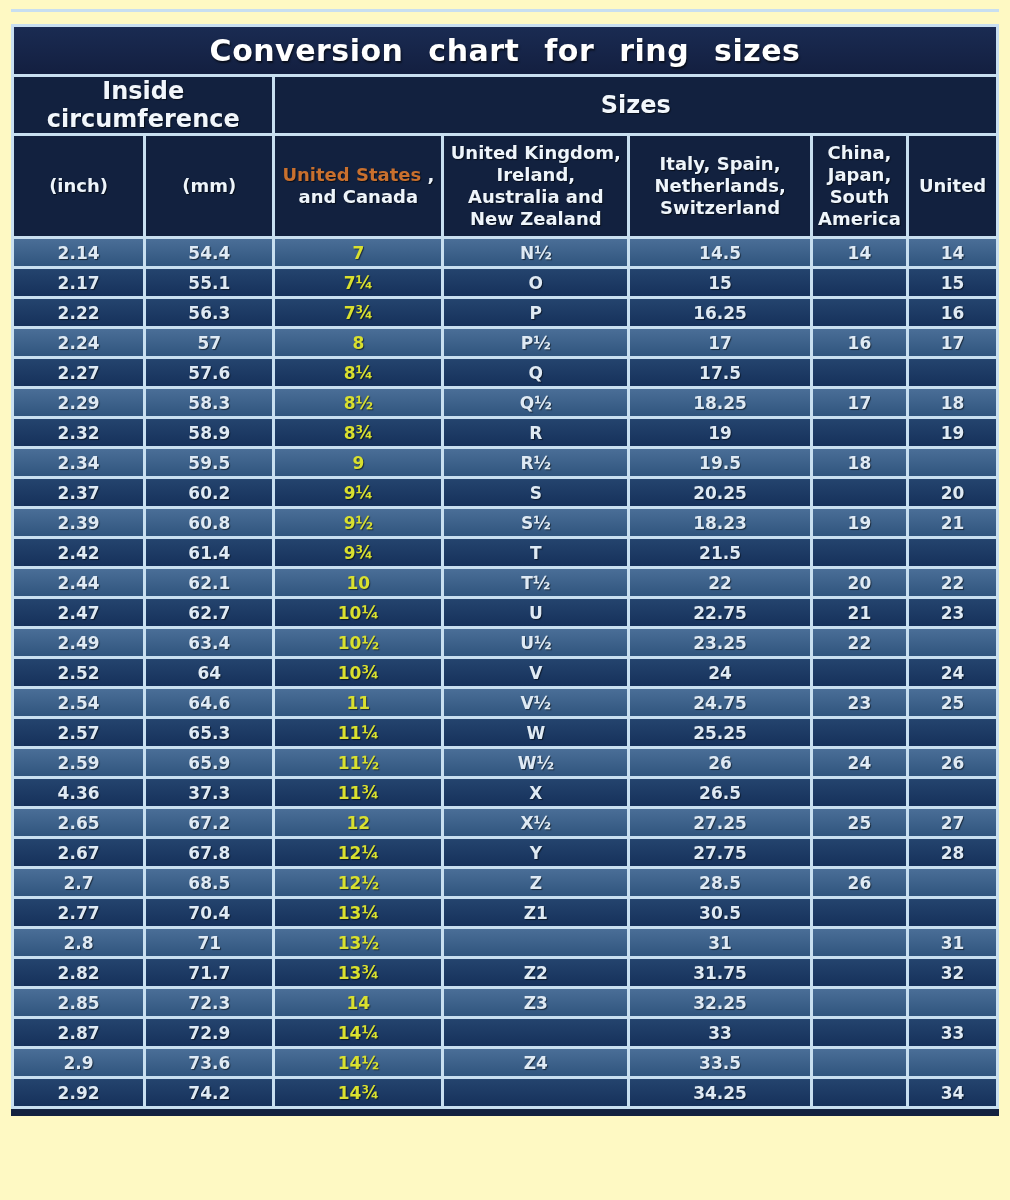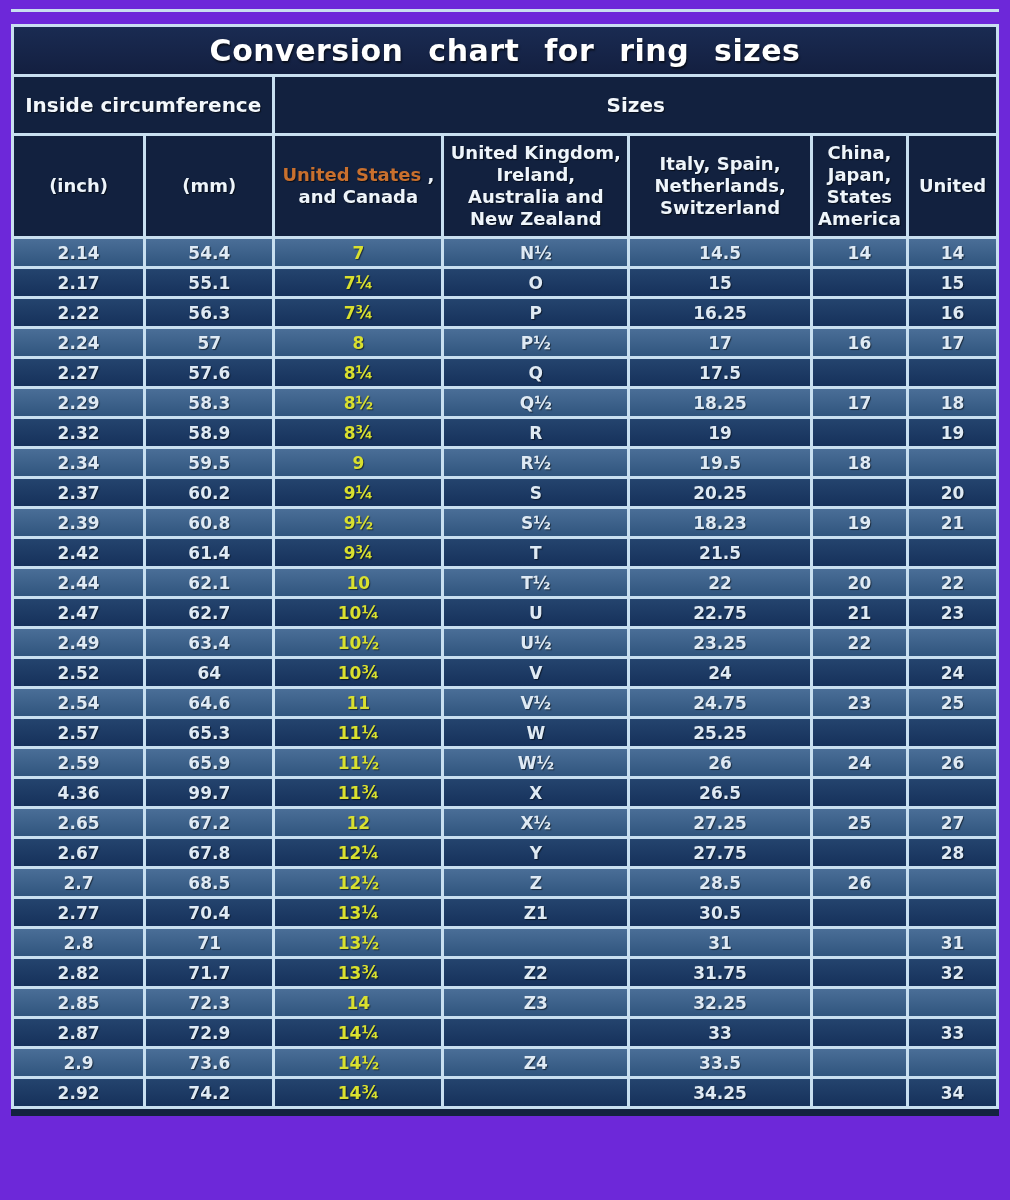--- a/index.html
+++ b/index.html
@@ -4,21 +4,21 @@
 <style>
   html, body {
     margin: 0;
     padding: 0;
     background: #181818;
     font-family: "DejaVu Sans", "Liberation Sans", sans-serif;
   }
   .page {
     width: 1010px;
     height: 1200px;
-    background: #6d28d9;
+    background: #fef9c3;
     overflow: hidden;
     box-sizing: border-box;
   }
   .outer {
     width: 988px;
     margin: 9px auto 0 auto;
     border-top: 3px solid #c8dff0;
     padding-top: 12px;
   }
   .table-box {
@@ -47,21 +47,21 @@
     font-weight: bold;
     word-spacing: 14px;
     letter-spacing: 0.5px;
     text-shadow: 1px 2px 2px rgba(0,0,0,0.6);
   }
   
   .group-row th {
     height: 56px;
     background: #12213f;
     color: #f2f7fc;
-    font-size: 20px;
+    font-size: 24px;
     font-weight: bold;
     text-shadow: 1px 1px 1px rgba(0,0,0,0.6);
   }
   .cols-row th {
     height: 100px;
     background: #12213f;
     color: #eef5fb;
     font-size: 18px;
     font-weight: bold;
     line-height: 1.22;
@@ -112,21 +112,21 @@
 and Canada</span></th>
             <th>United Kingdom,
 Ireland,
 Australia and
 New Zealand</th>
             <th>Italy,  Spain,
 Netherlands,
 Switzerland</th>
             <th>China,
 Japan,
-States
+South
 America</th>
             <th>United</th>
           </tr>
         </thead>
         <tbody>
             <tr class="light">
               <td>2.14</td>
               <td>54.4</td>
               <td class="us">7</td>
               <td>N½</td>
@@ -282,21 +282,21 @@
               <td>2.59</td>
               <td>65.9</td>
               <td class="us">11½</td>
               <td>W½</td>
               <td>26</td>
               <td>24</td>
               <td>26</td>
             </tr>
             <tr class="dark">
               <td>4.36</td>
-              <td>99.7</td>
+              <td>37.3</td>
               <td class="us">11¾</td>
               <td>X</td>
               <td>26.5</td>
               <td></td>
               <td></td>
             </tr>
             <tr class="light">
               <td>2.65</td>
               <td>67.2</td>
               <td class="us">12</td>

